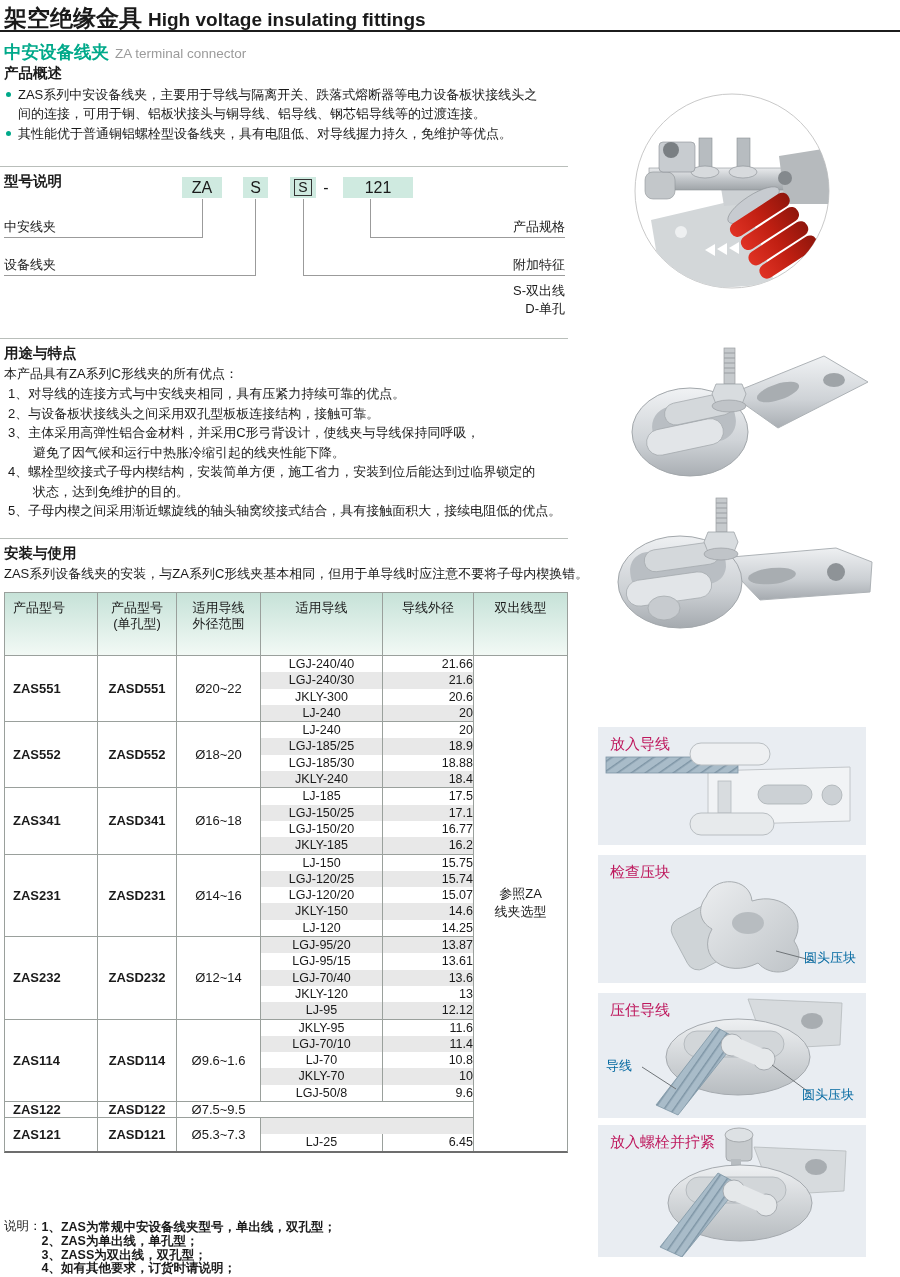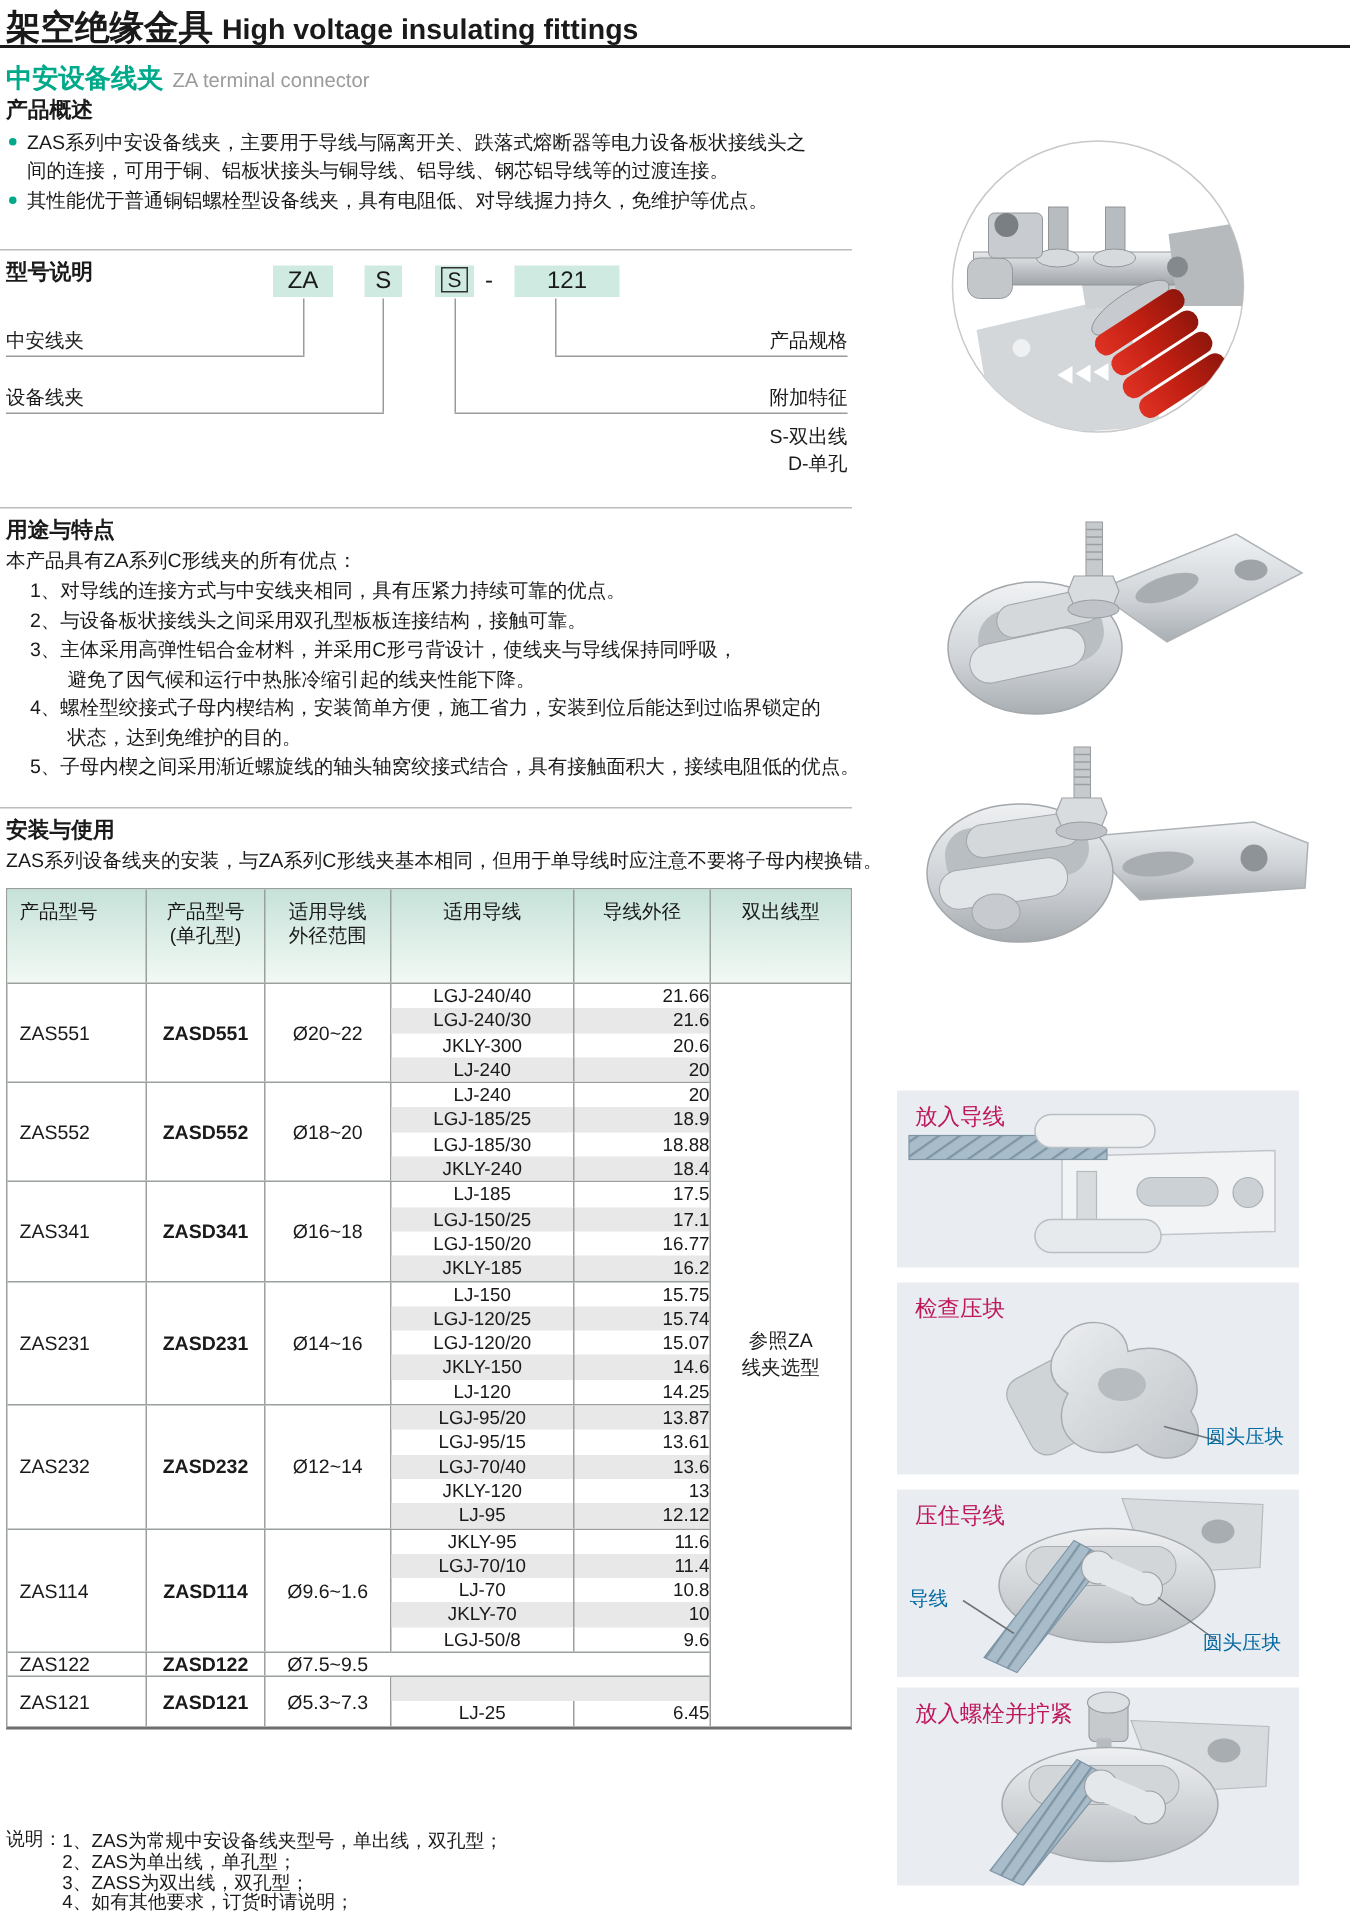--- a/index.html
+++ b/index.html
@@ -66,21 +66,21 @@
   .rlabel{right:335px;text-align:right;} 
   #lbl-right1{top:218px;}
   #lbl-right2{top:256px;}
   #lbl-right2a{top:282px;}
   #lbl-right2b{top:300px;}
 
   
   #rule-feat{left:0;top:338px;width:568px;}
   #feat-head{left:4px;top:344px;}
   #feat-intro{left:4px;top:365px;font-size:13px;white-space:nowrap;}
-  #feat-list{left:20px;top:384px;width:592px;font-size:13px;line-height:19.5px;}
+  #feat-list{left:8px;top:384px;width:592px;font-size:13px;line-height:19.5px;}
   .feat-item{padding-left:25px;text-indent:-25px;white-space:pre-line;}
 
   
   #rule-inst{left:0;top:538px;width:568px;}
   #inst-head{left:4px;top:544px;}
   #inst-text{left:4px;top:565px;font-size:13px;white-space:nowrap;}
 
   
   #spec-table{left:4px;top:592px;width:564px;border:1px solid var(--line);
               border-bottom:2px solid #6d6d6d;}
@@ -88,36 +88,36 @@
          background:linear-gradient(var(--thead-top),var(--thead-bottom));}
   .th{font-size:13px;padding-top:7px;text-align:center;line-height:16px;}
   .th+.th{border-left:1px solid var(--line);}
   .th1{width:92px;text-align:left;padding-left:8px;}
   .th2{width:79px;}.th3{width:84px;}.th4{width:122px;}.th5{width:91px;}
   .th6{flex:1;}
   #tbody{position:relative;}
   .tgroup{display:flex;width:468px;}
   .tgroup+.tgroup{border-top:1px solid var(--line);}
   .gc{display:flex;align-items:center;font-size:13px;}
-  .gc1{width:92px;font-weight:normal;padding-left:8px;}
+  .gc1{width:92px;font-weight:bold;padding-left:8px;}
   .gc2{width:79px;font-weight:bold;border-left:1px solid var(--line);justify-content:center;}
   .gc3{width:84px;border-left:1px solid var(--line);justify-content:center;}
   .gc45{width:213px;border-left:1px solid var(--line);display:block;}
   .subrow{display:flex;height:16.3px;font-size:12.5px;line-height:16.3px;}
   .subrow.stripe{background:var(--stripe);}
   .sc4{width:121px;text-align:center;}
   .sc5{width:91px;text-align:right;border-left:1px solid var(--line);}
   #col6{position:absolute;right:0;top:0;bottom:0;width:94px;border-left:1px solid var(--line);
         display:flex;flex-direction:column;align-items:center;justify-content:center;
         font-size:13px;line-height:18px;}
 
   
   #notes{left:4px;top:1221px;display:flex;font-size:12.5px;line-height:13.8px;}
   #notes-label{white-space:nowrap;font-family:Liberation Mono, monospace;}
-  .note-item{white-space:nowrap;}
+  .note-item{white-space:nowrap;font-weight:bold;}
 
   
   #photo-circle{left:633px;top:92px;width:198px;height:198px;}
   #render-1{left:612px;top:340px;width:262px;height:152px;}
   #render-2{left:600px;top:496px;width:280px;height:138px;}
   .figbox{width:268px;left:598px;background:var(--figure-bg);}
   #figbox-1{top:727px;height:118px;}
   #figbox-2{top:855px;height:128px;}
   #figbox-3{top:993px;height:125px;}
   #figbox-4{top:1125px;height:132px;}

